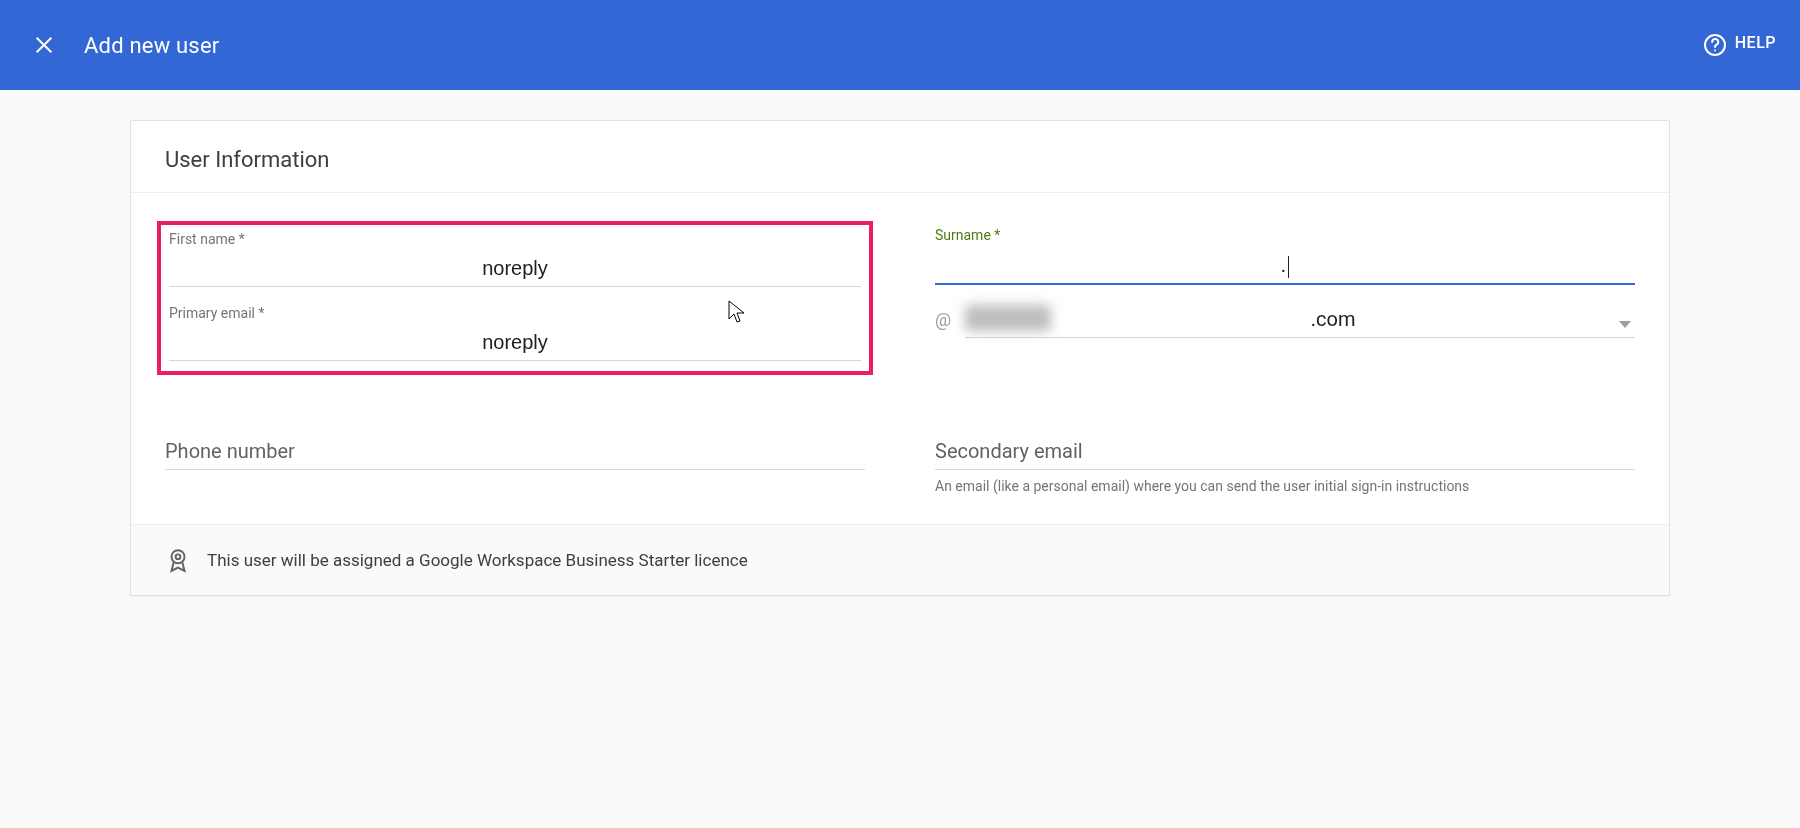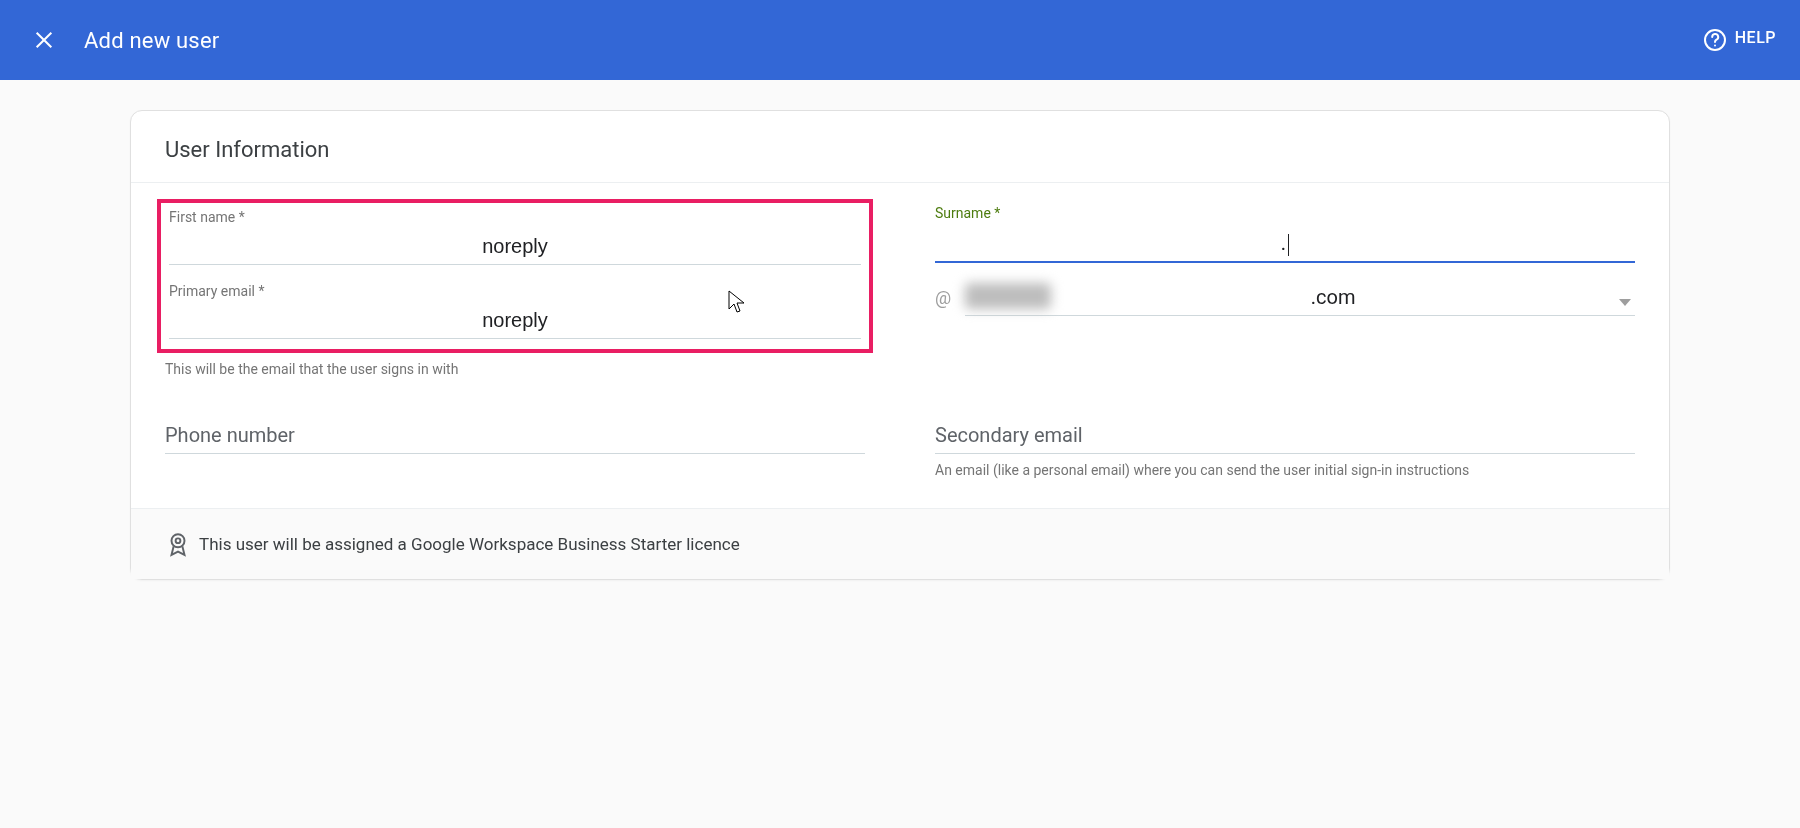--- a/index.html
+++ b/index.html
@@ -1,36 +1,36 @@
 <!DOCTYPE html>
 <html><head>
 <meta charset="utf-8">
 <style>
   * { box-sizing: border-box; margin: 0; padding: 0; }
   html, body { width: 1800px; height: 828px; font-family: Roboto, "Helvetica Neue", Arial, sans-serif; background:#fafafa; overflow:hidden; color:#202124;}
   
   .appbar {
-    width:100%; height:80px; background:#3367d6; color:#fff; display:flex; align-items:center; padding:0 24px;
+    width:100%; height:90px; background:#3367d6; color:#fff; display:flex; align-items:center; padding:0 24px;
   }
   .appbar .close { width:40px; height:40px; display:flex; align-items:center; justify-content:center; cursor:pointer; margin-right:20px;}
   .appbar .close svg { width:22px; height:22px; stroke:#fff; stroke-width:2.2; }
   .appbar .title { font-size:22px; font-weight:400; letter-spacing:.2px; flex:0 0 auto; }
   .appbar .spacer { flex:1 1 auto; }
   .appbar .help { display:flex; align-items:flex-start; gap:8px; cursor:pointer; font-weight:500; letter-spacing:.5px; font-size:16px;}
   .appbar .help svg { width:24px; height:24px; stroke:#fff; fill:none; stroke-width:2;}
   
   .card {
-    width:1540px; margin:30px auto 0 auto; background:#fff; border:1px solid #e0e0e0; border-radius:12px;
+    width:1540px; margin:30px auto 0 auto; background:#fff; border:1px solid #e0e0e0; border-radius:2px;
     box-shadow:0 1px 2px rgba(0,0,0,.04);
   }
   .card-header { padding:26px 34px 20px 34px; border-bottom:1px solid #eceff1;}
   .card-header h2 { font-size:22px; font-weight:400; color:#3c4043;}
   .card-body { padding:22px 34px 30px 34px; position:relative;}
   .row { display:flex; gap:70px; }
-  .col { flex:1 1 0; min-width:0; }
+  .col { flex:1 1 0; min-width:0;margin-top:12px; }
   
   .highlight {
     border:4px solid #e91e63; padding:6px 8px 10px 8px; margin:-6px -8px 6px -8px;
   }
   
   .field { margin-bottom:18px; position:relative;}
   .field-label { font-size:14px; color:#757575; display:block; padding-bottom:6px;}
   .field-label.focused { color:#4d7c0f; }
   .field-input {
     width:100%; border:none; border-bottom:1px solid #cfd8dc; font-size:20px; padding:4px 0 6px 0;
@@ -48,21 +48,21 @@
     filter: blur(6px); background:#bdbdbd; border-radius:4px;
   }
   .domain-text { position:relative; padding-left:94px;}
   .caret { position:absolute; right:4px; bottom:10px; width:0;height:0;border-left:6px solid transparent;border-right:6px solid transparent;border-top:7px solid #9e9e9e;}
   
   .seclabel { font-size:20px; color:#5f6368; padding:2px 0 6px 0; border-bottom:1px solid #cfd8dc;}
   
   .manage { margin-top:46px; color:#1a73e8; font-size:17px; font-weight:500; display:flex; align-items:center; gap:8px; cursor:pointer;}
   .manage svg{ width:14px; height:14px; stroke:#1a73e8; stroke-width:2; fill:none;}
   
-  .card-footer { border-top:1px solid #eceff1; padding:22px 34px; display:flex; align-items:center; gap:8px; color:#3c4043; font-size:17px; background:#fafafa;}
+  .card-footer { border-top:1px solid #eceff1; padding:22px 34px; display:flex; align-items:center; gap:16px; color:#3c4043; font-size:17px; background:#fafafa;}
   .card-footer svg { width:26px; height:26px; stroke:#5f6368; fill:none; stroke-width:1.8;}
   
   .fake-cursor { position:absolute; left:596px; top:106px; pointer-events:none;}
   .fake-cursor svg{ width:20px; height:26px; }
   
   .text-caret { display:inline-block; width:1px; height:22px; background:#202124; vertical-align:middle; margin-left:2px; animation:blink 1s steps(1) infinite;}
   @keyframes blink { 50%{opacity:0;} }
   
   body::after{ content:""; position:fixed; left:0; right:0; bottom:0; height:260px;
     background:linear-gradient(#fafafa, #e9e9e9); z-index:-1;}
@@ -104,21 +104,20 @@
           <div class="field">
             <label class="field-label">First name *</label>
             <input class="field-input" value="noreply" style="">
           </div>
 
           <div class="field" style="margin-bottom:0">
             <label class="field-label">Primary email *</label>
             <input class="field-input" value="noreply" style="">
           </div>
         </div>
-        <div class="helper">This will be the email that the user signs in with</div>
 
         <div class="fake-cursor">
           <svg viewBox="0 0 20 26">
               <path d="M2 2 L2 20 L7 15 L10 23 L13 22 L10 14 L17 14 Z" fill="#fff" stroke="#000" stroke-width="1"></path>
             </svg>
         </div>
       </div>
 
       <div class="col">
 

